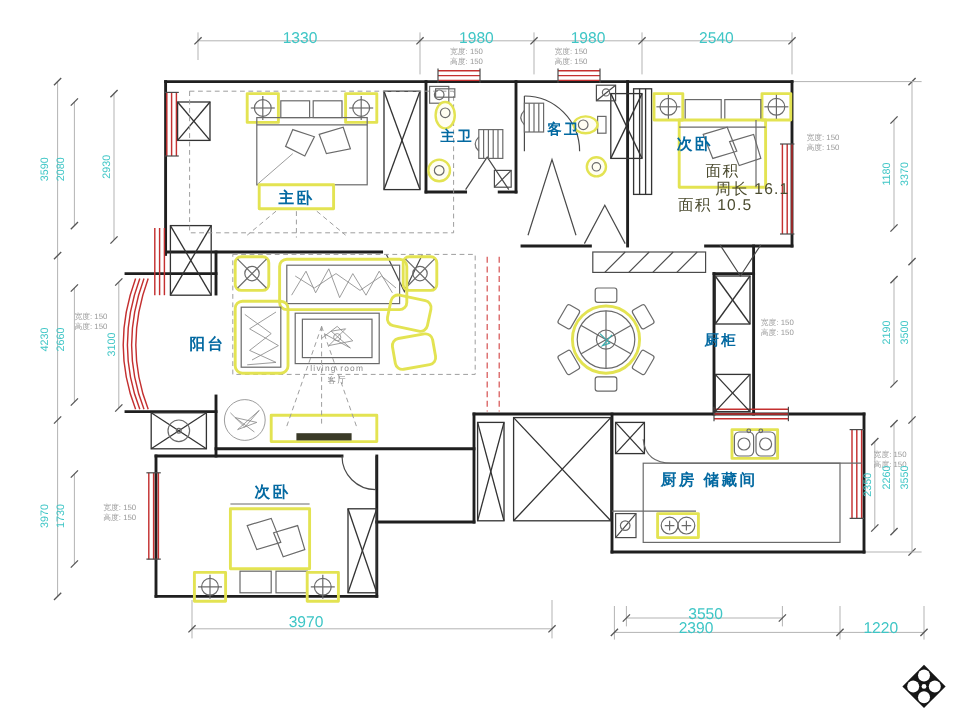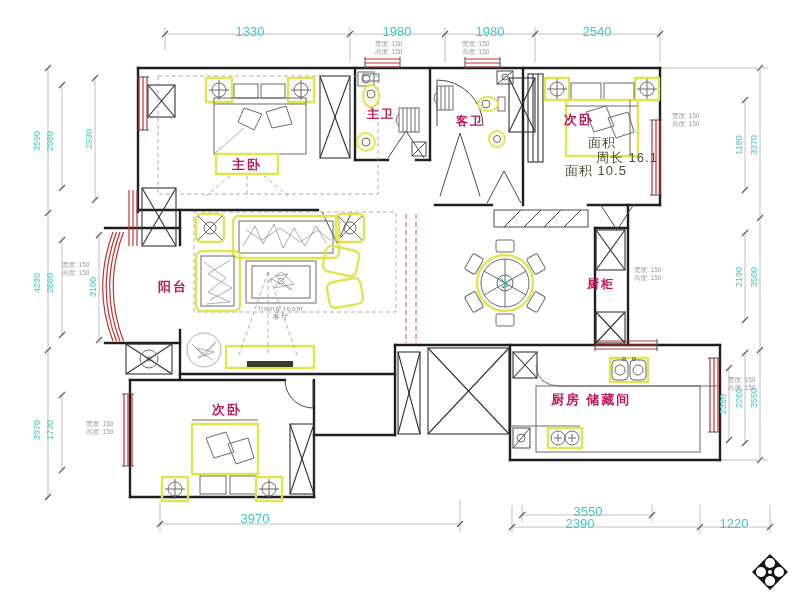--- a/index.html
+++ b/index.html
@@ -13,22 +13,22 @@
   .scrib{stroke:#8a8a8a;stroke-width:.7;fill:none;}
   .yel{stroke:#e3e352;stroke-width:2.4;fill:none;stroke-linejoin:round;}
   .yelf{stroke:#e3e352;stroke-width:2;fill:#fffef2;}
   .win{stroke:#c43030;stroke-width:1.2;fill:none;}
   .dim{stroke:#b0b0b0;stroke-width:.8;fill:none;}
   .tick{stroke:#555;stroke-width:1.1;}
   .dash{stroke:#9a9a9a;stroke-width:.8;stroke-dasharray:4 3;fill:none;}
   .rdash{stroke:#d65050;stroke-width:1;stroke-dasharray:5 3;fill:none;}
   .hx{stroke:#333;stroke-width:1.1;fill:none;}
   
-  .lbl{position:absolute;transform:translate(-50%,-50%);color:#be185d;font-weight:bold;
-       font-size:13px;letter-spacing:2px;white-space:nowrap;font-family:Liberation Serif, serif;}
+  .lbl{position:absolute;transform:translate(-50%,-50%);color:#0369a1;font-weight:bold;
+       font-size:13px;letter-spacing:2px;white-space:nowrap;}
   .stat{position:absolute;color:#4c4c30;font-size:13px;letter-spacing:1px;white-space:nowrap;}
   .dimh{position:absolute;transform:translate(-50%,-50%);color:#3fc6c6;font-size:13px;white-space:nowrap;}
   .dimv{position:absolute;transform:translate(-50%,-50%) rotate(-90deg);color:#3fc6c6;font-size:9px;white-space:nowrap;}
   .note{position:absolute;color:#9a9a9a;font-size:6.5px;line-height:8px;white-space:nowrap;}
   .note span{display:block;}
   .lnote{position:absolute;transform:translate(-50%,-50%);color:#8a8a8a;font-size:7px;
          letter-spacing:1px;white-space:nowrap;}
 </style>
 </head>
 <body>
@@ -465,21 +465,21 @@
     <circle cx="770" cy="563" r="5" fill="#fff"></circle>
         <circle cx="761" cy="572" r="5" fill="#fff"></circle>
     <circle cx="779" cy="572" r="5" fill="#fff"></circle>
         <circle cx="770" cy="581" r="5" fill="#fff"></circle>
     <circle cx="770" cy="572" r="2" fill="#fff"></circle>
   </g>
 </svg>
 
   <span class="lbl" style="left:247px;top:165px;">主卧</span>
   <span class="lbl" style="left:381px;top:114px;font-size:12px;">主卫</span>
-  <span class="lbl" style="left:470px;top:121px;font-size:12px;">客卫</span>
+  <span class="lbl" style="left:470px;top:108px;font-size:12px;">客卫</span>
   <span class="lbl" style="left:579px;top:120px;">次卧</span>
   <span class="lbl" style="left:148px;top:287px;margin-left:25px;">阳台</span>
   <span class="lbl" style="left:601px;top:284px;font-size:12px;">厨柜</span>
   <span class="lbl" style="left:591px;top:400px;">厨房 储藏间</span>
   <span class="lbl" style="left:227px;top:410px;">次卧</span>
 
   <span class="stat" style="left:588px;top:134px;">面积</span>
   <span class="stat" style="left:568px;top:149px;margin-left:28px;">周长  16.1</span>
   <span class="stat" style="left:565px;top:162px;">面积  10.5</span>
 

